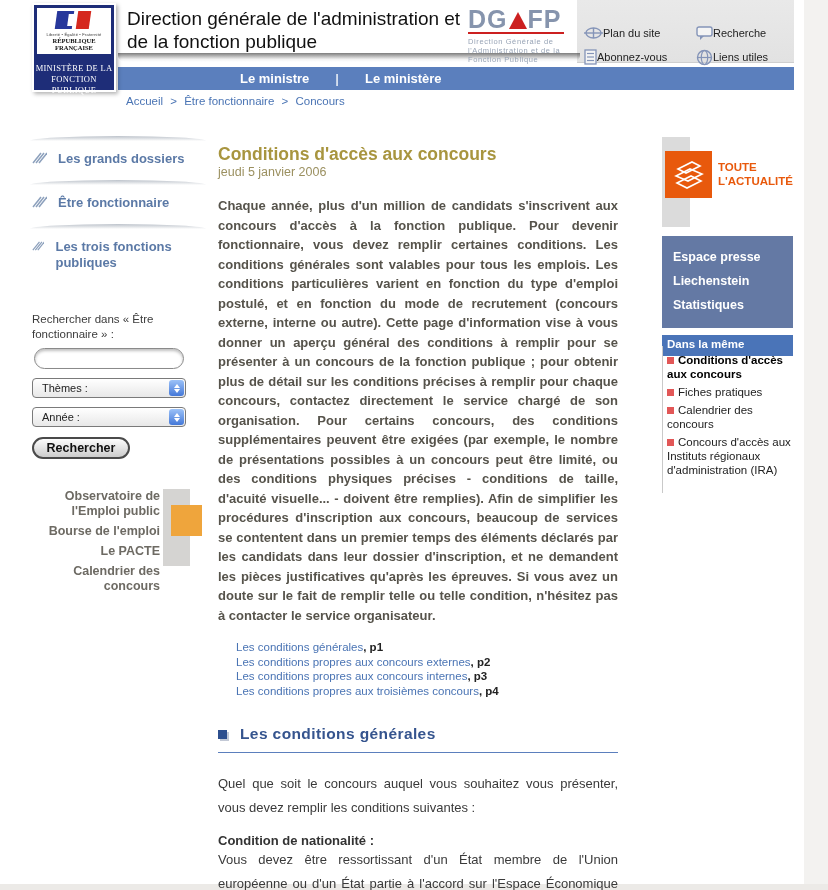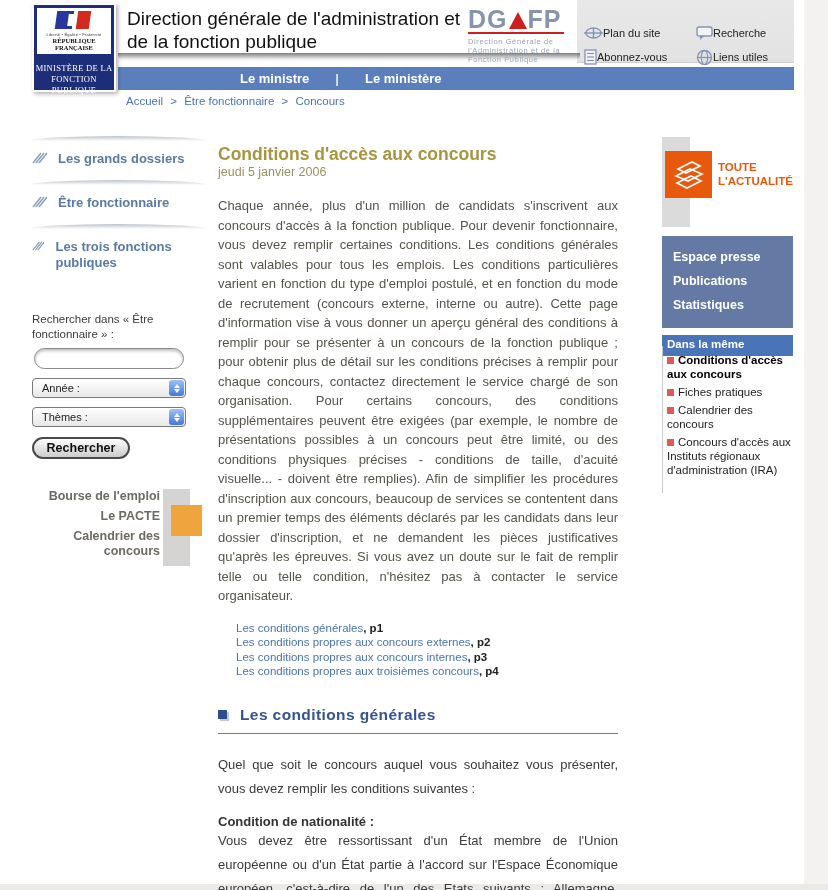--- a/index.html
+++ b/index.html
@@ -78,21 +78,21 @@
   .ls-grey-bar { position:absolute; left:133px; top:0; width:27px; height:77px; background:#d5d4d2; }
   .ls-orange-sq { position:absolute; left:141px; top:16px; width:31px; height:31px; background:#efa53c; }
   .ls-quick-links { width:130px; text-align:right; position:relative; z-index:2; }
   .ls-quick-links a { display:block; font-weight:bold; font-size:12.5px; line-height:15px; color:#6d6a63;
       text-decoration:none; margin-bottom:5px; cursor:pointer; }
 
   
   .main { position:absolute; left:218px; top:144px; width:400px; }
   .page-title { color:#a8953f; font-size:17.5px; font-weight:bold; }
   .page-date { color:#9b9060; font-size:12.5px; }
-  .intro { margin-top:17px; font-weight:normal; color:#56534b; font-size:13px; line-height:19.5px; text-align:justify; }
+  .intro { margin-top:17px; font-weight:bold; color:#56534b; font-size:13px; line-height:19.5px; text-align:justify; }
   .toc { margin:15px 0 0 18px; }
   .toc-row { font-size:11.5px; line-height:14.5px; }
   .toc-row a { color:#4a74b4; text-decoration:none; cursor:pointer; }
   .toc-row .pg { color:#222; font-weight:bold; }
   .section-head { margin-top:27px; display:flex; align-items:center; gap:13px;
       border-bottom:1px solid #5b7fbd; padding-bottom:9px; }
   .sq-bullet { width:9px; height:9px; background:#2d4f8e; box-shadow:2px 2px 0 #c3c9d6; }
   .section-title { color:#35548e; font-weight:bold; font-size:15.5px; letter-spacing:.4px; }
   .para { margin-top:19px; color:#3a3a3a; font-size:13px; line-height:24px; text-align:justify; }
   .subhead { margin-top:13px; color:#333; font-size:13px; font-weight:bold; }
@@ -226,40 +226,41 @@
         <line x1="4" y1="12" x2="12" y2="2" stroke="#8ca0bc" stroke-width="1.5"></line>
         <line x1="7" y1="12" x2="15" y2="2" stroke="#8ca0bc" stroke-width="1.5"></line>
       </svg>
       <span class="lbl">Les trois fonctions publiques</span>
     </a>
 
     <div class="search-block">
       <div class="search-label">Rechercher dans « Être fonctionnaire » :</div>
       <input class="search-input" type="text" value="" style="">
       <div class="aqua-select">
+        <span class="sel-lbl">Thèmes :</span>
+        <span class="stepper">
+            <span class="tri-up"></span>
+            <span class="tri-dn"></span>
+          </span>
+      </div>
+      <div class="aqua-select">
         <span class="sel-lbl">Année :</span>
         <span class="stepper">
             <span class="tri-up"></span>
             <span class="tri-dn"></span>
           </span>
       </div>
-      <div class="aqua-select">
-        <span class="sel-lbl">Thèmes :</span>
-        <span class="stepper">
-            <span class="tri-up"></span>
-            <span class="tri-dn"></span>
-          </span>
-      </div>
       <button class="search-btn">Rechercher</button>
     </div>
 
     <div class="ls-quick">
       <div class="ls-grey-bar"></div>
       <div class="ls-orange-sq"></div>
       <div class="ls-quick-links">
+        <a>Observatoire de l'Emploi public</a>
         <a>Bourse de l'emploi</a>
         <a>Le PACTE</a>
         <a>Calendrier des concours</a>
       </div>
     </div>
   </div>
 
   <div class="main">
     <h1 class="page-title">Conditions d'accès aux concours</h1>
     <div class="page-date">jeudi 5 janvier 2006</div>
@@ -299,21 +300,21 @@
       <path d="M5 24 L19 17 L29 22 L15 29 Z" fill="none" stroke="#fff" stroke-width="1.6"></path>
     </svg>
   </a>
   <a class="rs-actu">
     <span>TOUTE</span><br>
     <span>L'ACTUALITÉ</span>
   </a>
 
   <div class="rs-bluebox">
     <a>Espace presse</a>
-    <a>Publications</a>
+    <a>Liechenstein</a>
     <a>Statistiques</a>
   </div>
 
   <div class="rubrique-head">Dans la même rubrique</div>
   <div class="rubrique-list">
     <a class="rub-item current"><span class="rub-sq"></span><span>Conditions d'accès aux concours</span></a>
     <a class="rub-item"><span class="rub-sq"></span><span>Fiches pratiques</span></a>
     <a class="rub-item"><span class="rub-sq"></span><span>Calendrier des concours</span></a>
     <a class="rub-item"><span class="rub-sq"></span><span>Concours d'accès aux Instituts régionaux d'administration (IRA)</span></a>
   </div>

